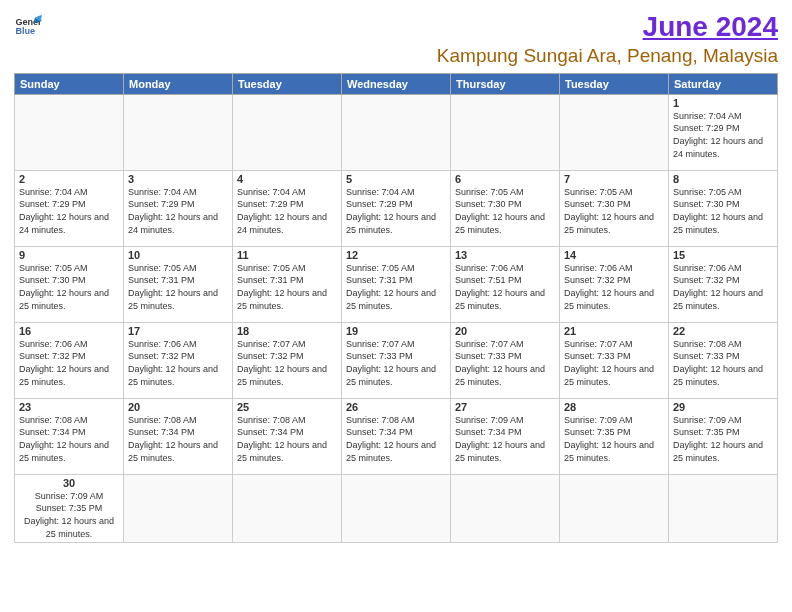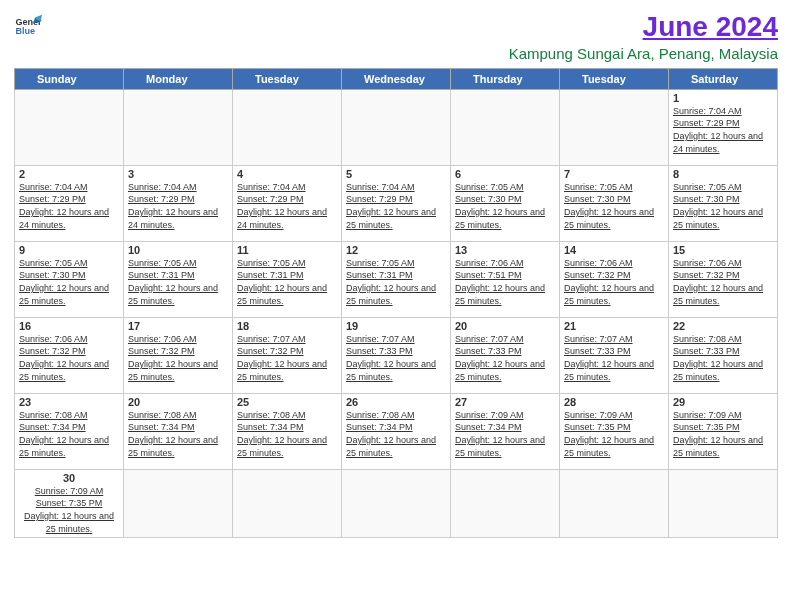--- a/index.html
+++ b/index.html
@@ -36,34 +36,34 @@
       text-align: right;
     }
     .month-year {
       font-size: 28px;
       font-weight: bold;
       color: #6d28d9;
       line-height: 1.1;
       text-decoration: underline;
     }
     .location {
-      font-size: 15px;
-      color: #15803d;
+      font-size: 19px;
+      color: #a16207;
       margin-top: 2px;
     }
     .calendar-table {
       width: 100%;
       border-collapse: collapse;
       table-layout: fixed;
     }
     .calendar-table th {
       background: #3d6eb5;
       color: #fff;
       text-align: left;
-      padding: 4px 22px;
+      padding: 4px 5px;
       font-size: 11px;
       font-weight: bold;
       border: 1px solid #aaa;
     }
     .calendar-table td {
       border: 1px solid #ccc;
       vertical-align: top;
       padding: 2px 4px;
       height: 76px;
       font-size: 9.5px;
@@ -76,21 +76,20 @@
       font-size: 11px;
       font-weight: bold;
       color: #333;
       display: block;
       margin-bottom: 1px;
     }
     .day-info {
       font-size: 9px;
       color: #333;
       line-height: 1.4;
-      text-decoration: underline;
     }
     .last-row td {
       height: 64px;
       text-align: center;
     }
   </style>
 </head>
 <body>
 
 <div class="page">

